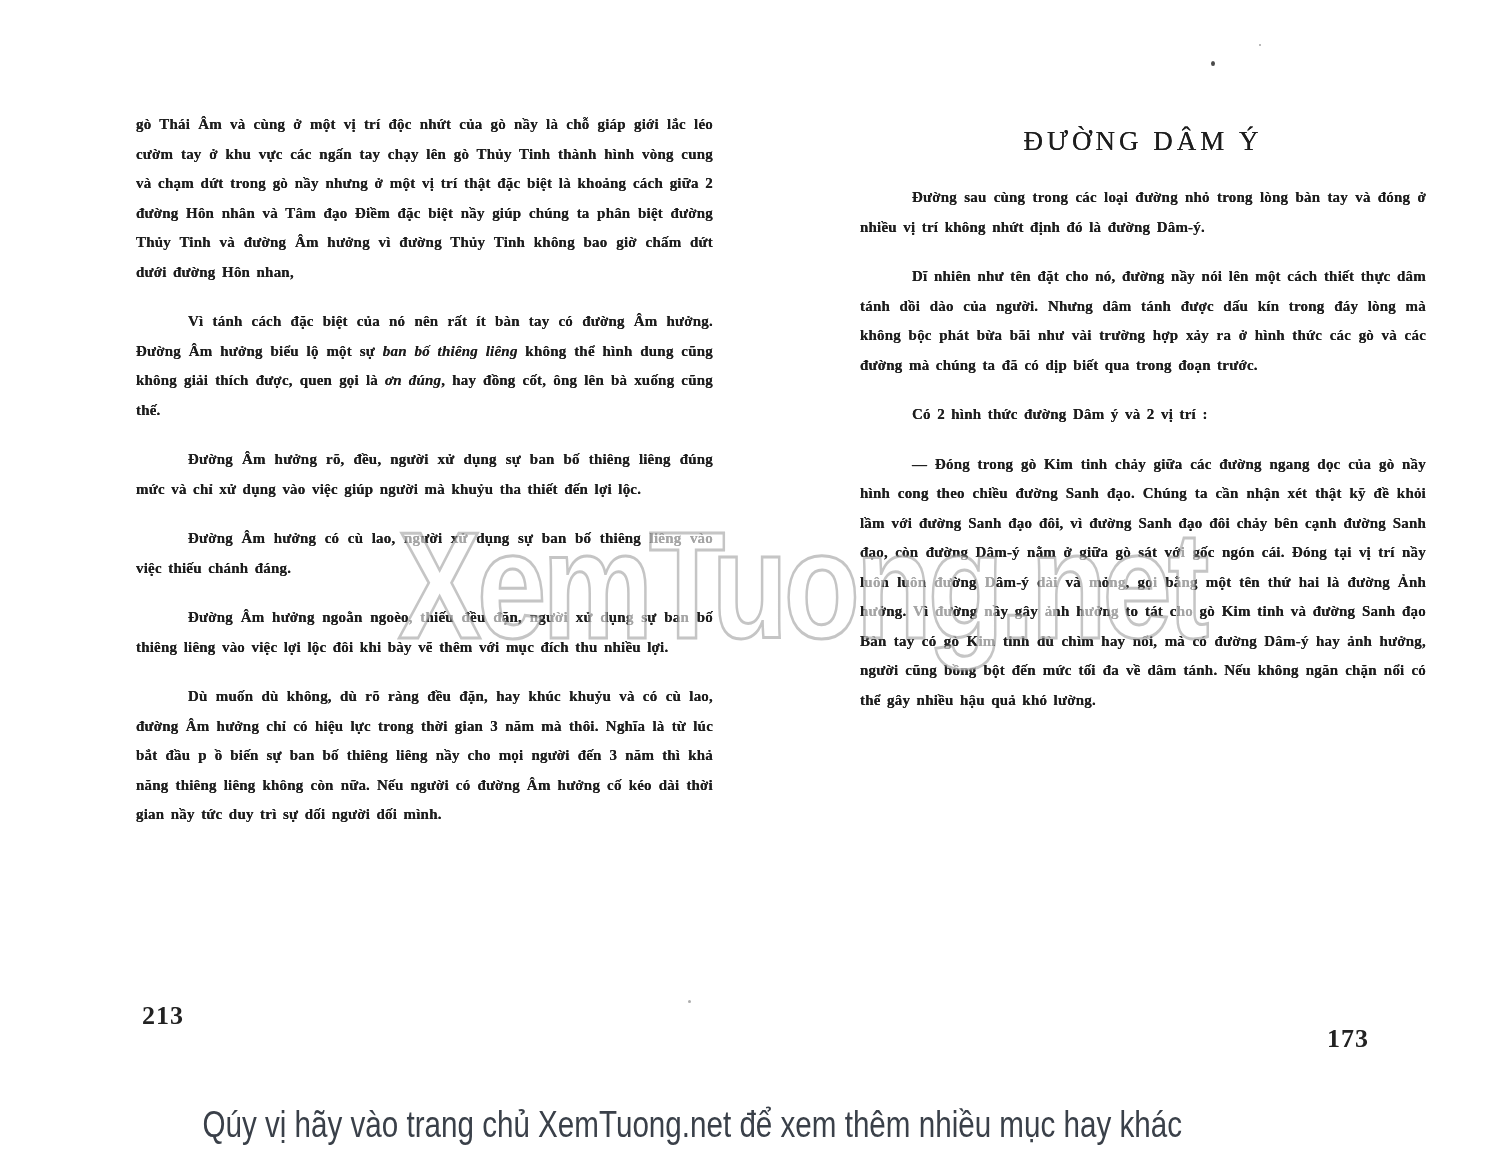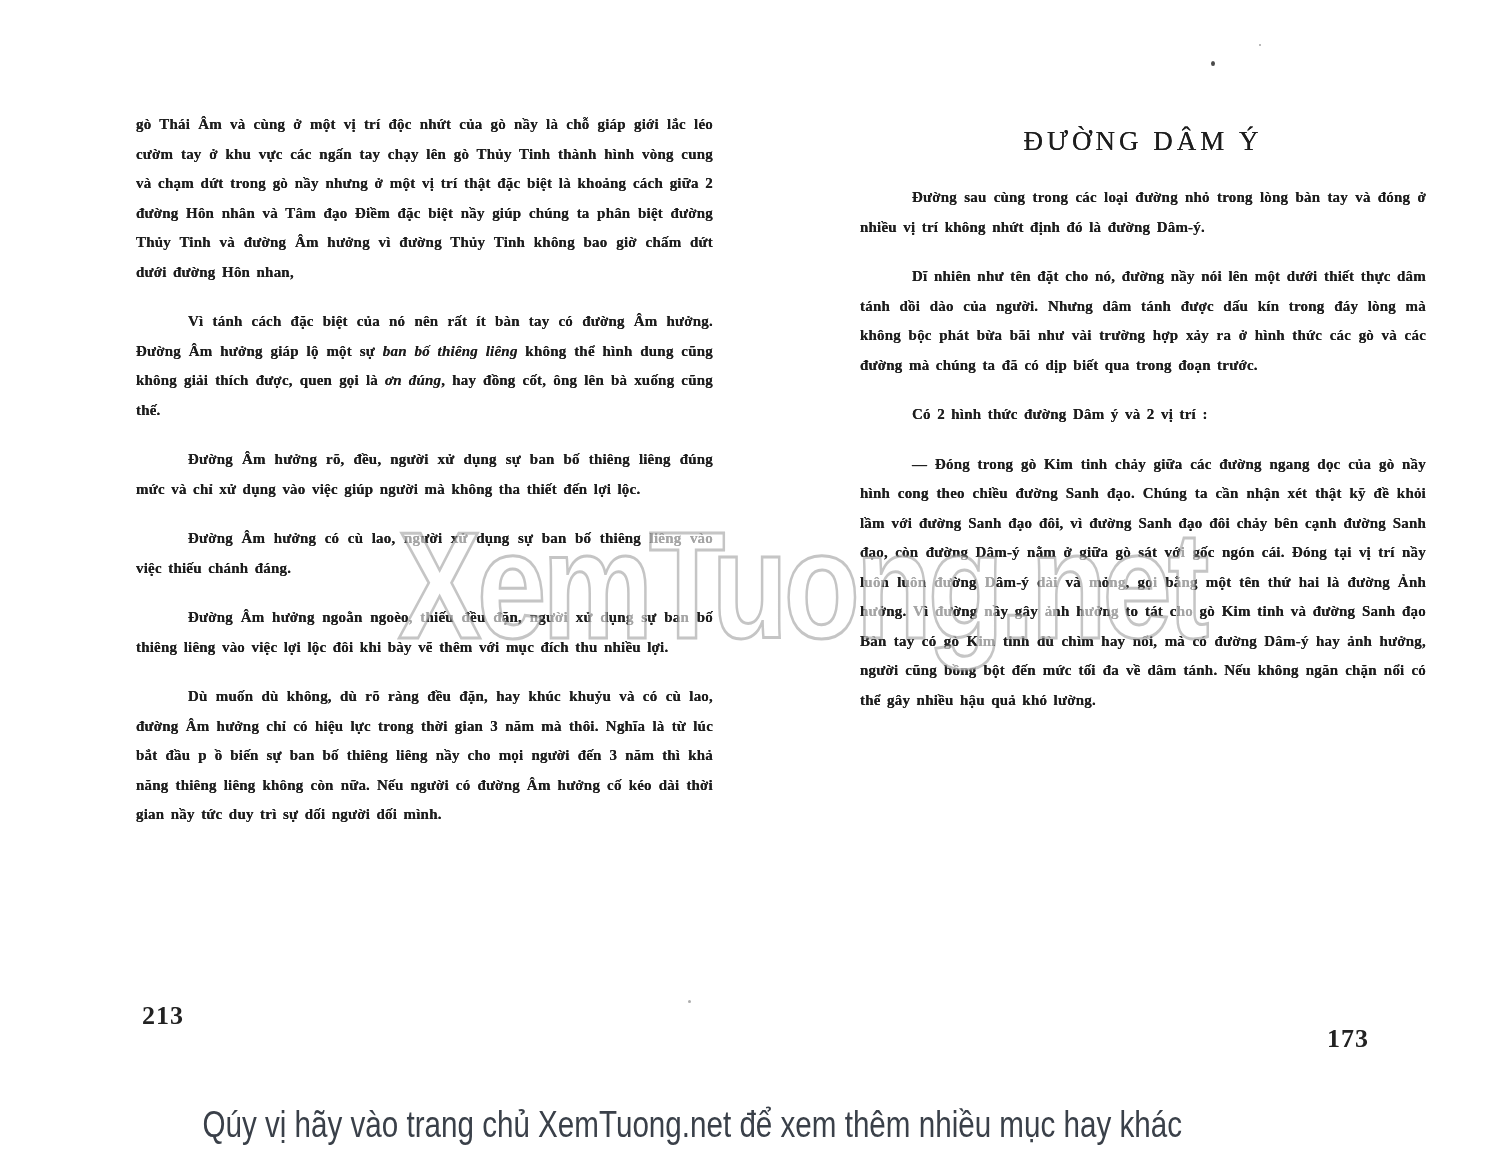--- a/index.html
+++ b/index.html
@@ -91,31 +91,31 @@
   .speck { position: absolute; background: #4a4a4a; border-radius: 50%; }
   .speck-1 { left: 1211px; top: 61px;  width: 4px; height: 5px; }
   .speck-2 { left: 1259px; top: 44px;  width: 2px; height: 2px; opacity: .5; }
   .speck-3 { left: 688px;  top: 1000px; width: 3px; height: 3px; opacity: .45; }
 </style>
 </head>
 <body>
 
 <div class="col col-left">
   <p class="para">gò Thái Âm và cùng ở một vị trí độc nhứt của gò nầy là chỗ giáp giới lắc léo cườm tay ở khu vực các ngấn tay chạy lên gò Thủy Tinh thành hình vòng cung và chạm dứt trong gò nầy nhưng ở một vị trí thật đặc biệt là khoảng cách giữa 2 đường Hôn nhân và Tâm đạo  Điềm đặc biệt nầy giúp chúng ta phân biệt đường Thủy Tinh và đường Âm hưởng vì đường Thủy Tinh không bao giờ chấm dứt dưới đường Hôn nhan,</p>
-  <p class="para indent"><span>Vì tánh cách đặc biệt của nó nên rất ít bàn tay có đường Âm hưởng. Đường Âm hưởng giáp lộ một sự </span><i>ban bố thiêng liêng</i><span> không thể hình dung cũng không giải thích được, quen gọi là </span><i>ơn đúng</i><span>, hay đồng cốt, ông lên bà xuống cũng thế.</span></p>
-  <p class="para indent">Đường Âm hưởng rõ, đều, người xử dụng sự ban bố thiêng liêng đúng mức và chỉ xử dụng vào việc giúp người mà không tha thiết đến lợi lộc.</p>
+  <p class="para indent"><span>Vì tánh cách đặc biệt của nó nên rất ít bàn tay có đường Âm hưởng. Đường Âm hưởng biểu lộ một sự </span><i>ban bố thiêng liêng</i><span> không thể hình dung cũng không giải thích được, quen gọi là </span><i>ơn đúng</i><span>, hay đồng cốt, ông lên bà xuống cũng thế.</span></p>
+  <p class="para indent">Đường Âm hưởng rõ, đều, người xử dụng sự ban bố thiêng liêng đúng mức và chỉ xử dụng vào việc giúp người mà khuỷu tha thiết đến lợi lộc.</p>
   <p class="para indent">Đường Âm hưởng có cù lao, người xử dụng sự ban bố thiêng liêng vào việc thiếu chánh đáng.</p>
   <p class="para indent">Đường Âm hưởng ngoằn ngoèo, thiếu đều đặn, người xử dụng sự ban bố thiêng liêng vào việc lợi lộc đôi khi bày vẽ thêm với mục đích thu nhiều lợi.</p>
   <p class="para indent">Dù muốn dù không, dù rõ ràng đều đặn, hay khúc khuỷu và có cù lao, đường Âm hưởng chỉ có hiệu lực trong thời gian 3 năm mà thôi. Nghĩa là từ lúc bắt đầu p ồ biến sự ban bố thiêng liêng nầy cho mọi người đến 3 năm thì khả năng thiêng liêng không còn nữa. Nếu người có đường Âm hưởng cố kéo dài thời gian nầy tức duy trì sự dối người dối mình.</p>
 </div>
 
 <div class="col col-right">
   <h1 class="page-title">ĐƯỜNG DÂM Ý</h1>
   <p class="para indent">Đường sau cùng trong các loại đường nhỏ trong lòng bàn tay và đóng ở nhiều vị trí không nhứt định đó là đường Dâm-ý.</p>
-  <p class="para indent">Dĩ nhiên như tên đặt cho nó, đường nầy nói lên một dưới thiết thực dâm tánh dồi dào của người. Nhưng dâm tánh được dấu kín trong đáy lòng mà không bộc phát bừa bãi như vài trường hợp xảy ra ở hình thức các gò và các đường mà chúng ta đã có dịp biết qua trong đoạn trước.</p>
+  <p class="para indent">Dĩ nhiên như tên đặt cho nó, đường nầy nói lên một cách thiết thực dâm tánh dồi dào của người. Nhưng dâm tánh được dấu kín trong đáy lòng mà không bộc phát bừa bãi như vài trường hợp xảy ra ở hình thức các gò và các đường mà chúng ta đã có dịp biết qua trong đoạn trước.</p>
   <p class="para indent">Có 2 hình thức đường Dâm ý và 2 vị trí :</p>
   <p class="para indent">— Đóng trong gò Kim tinh chảy giữa các đường ngang dọc của gò nầy hình cong theo chiều đường Sanh đạo. Chúng ta cần nhận xét thật kỹ đề khỏi lầm với đường Sanh đạo đôi, vì đường Sanh đạo đôi chảy bên cạnh đường Sanh đạo, còn đường Dâm-ý nằm ở giữa gò sát với gốc ngón cái. Đóng tại vị trí nầy luôn luôn đường Dâm-ý dài và mỏng, gọi bằng một tên thứ hai là đường Ảnh hưởng. Vì đường nầy gây ảnh hưởng to tát cho gò Kim tinh và đường Sanh đạo  Bàn tay có gò Kim tinh dù chìm hay nổi, mà có đường Dâm-ý hay ảnh hưởng, người cũng bồng bột đến mức tối đa về dâm tánh. Nếu không ngăn chặn nổi có thể gây nhiều hậu quả khó lường.</p>
 </div>
 
 <div class="page-number page-number-left">213</div>
 <div class="page-number page-number-right">173</div>
 
 <div class="watermark">XemTuong.net</div>
 
 <div class="speck speck-1"></div>

